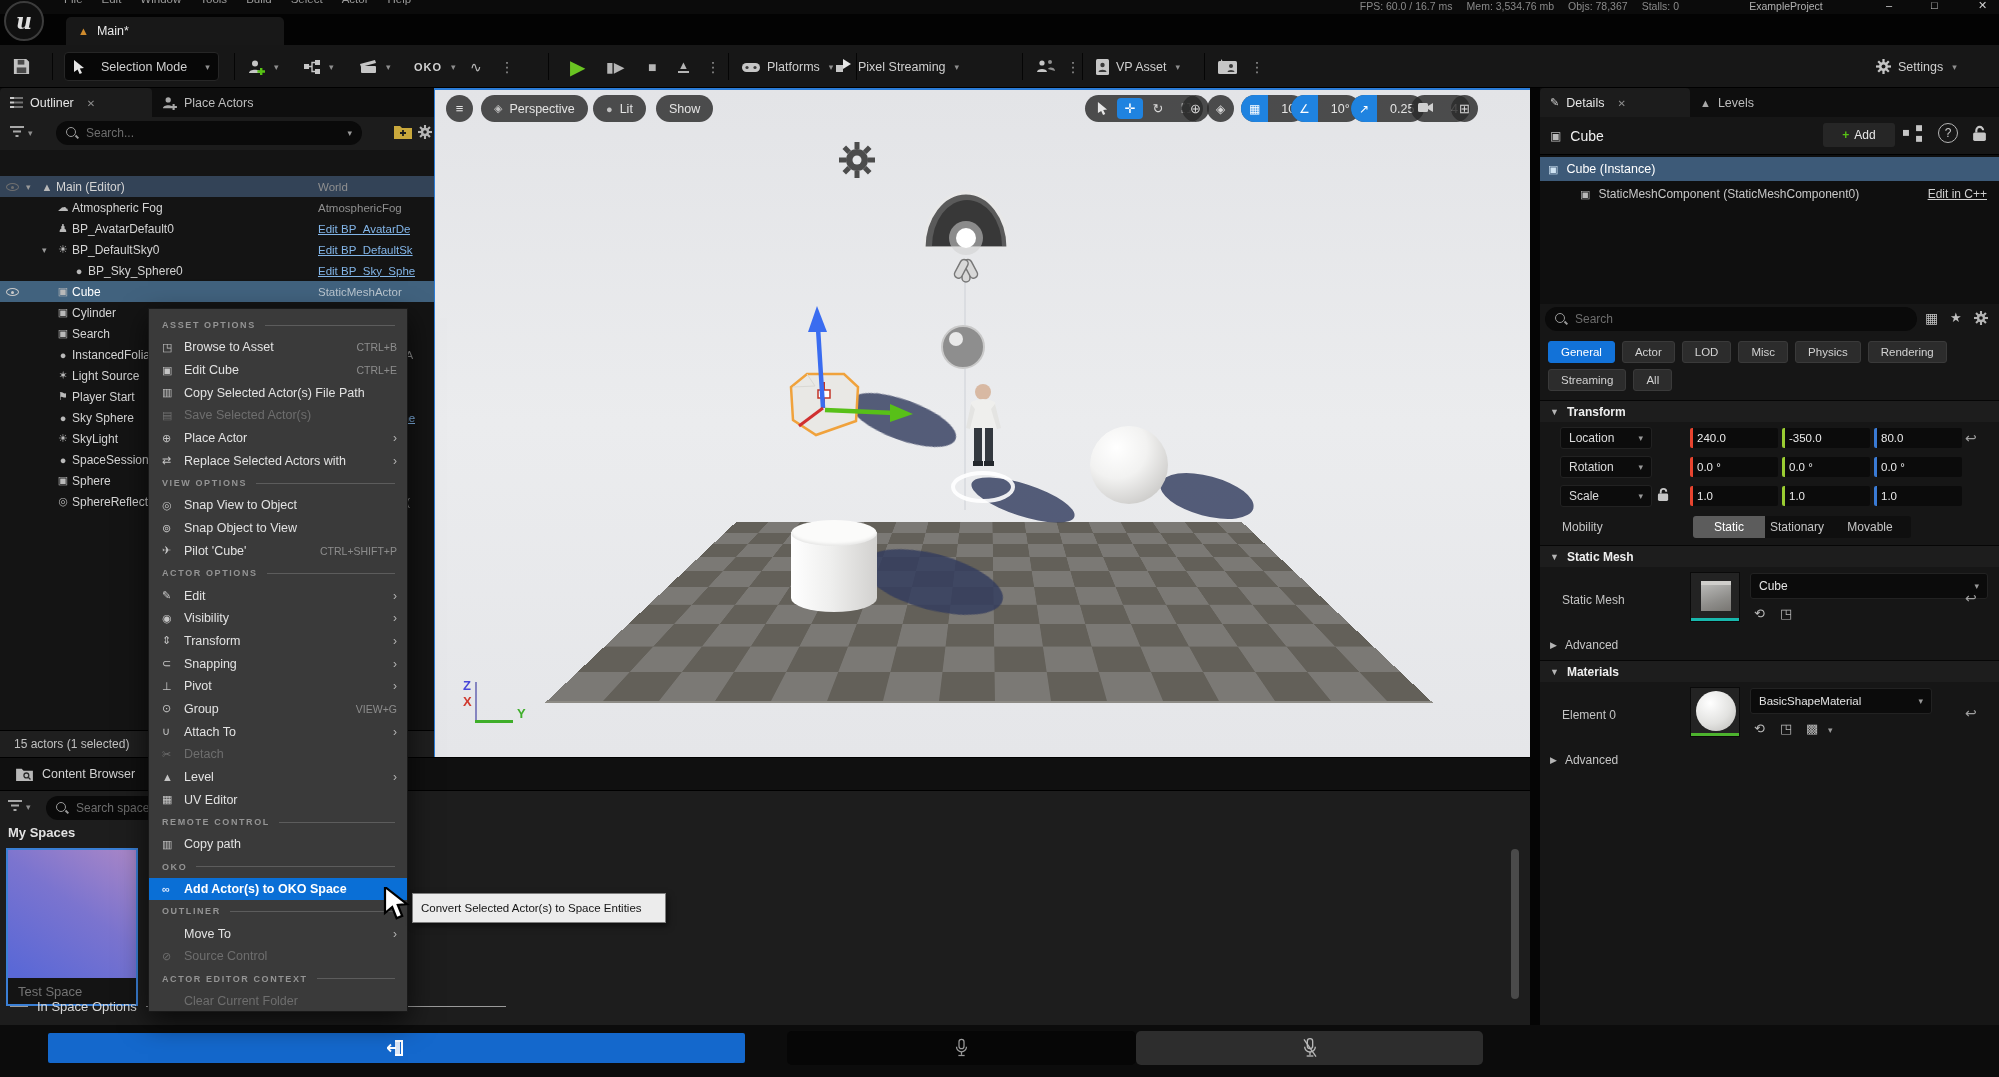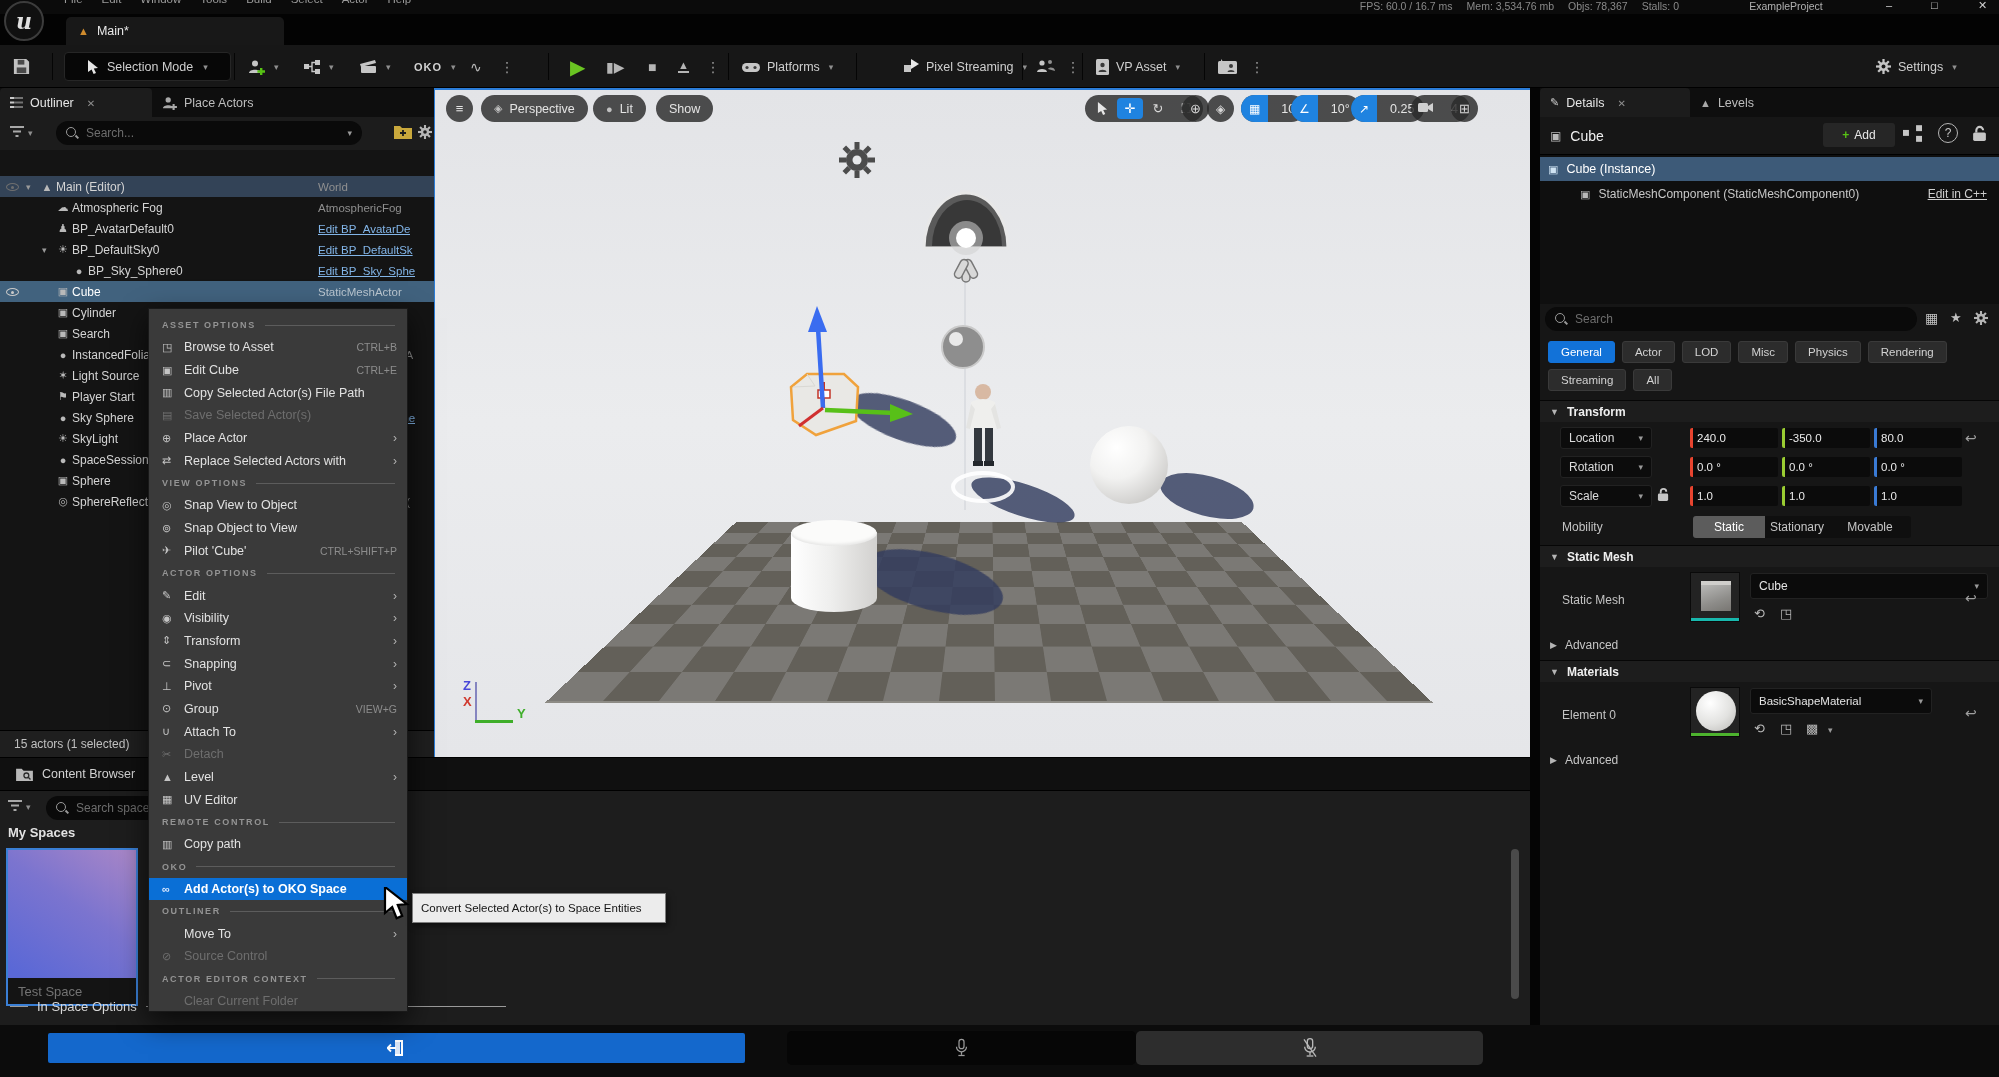--- a/index.html
+++ b/index.html
@@ -18,21 +18,21 @@
   .tabbar { left:0; top:14px; width:1999px; height:31px; background:#030303; }
   .leveltab { position:absolute; left:66px; top:3px; width:218px; height:28px; background:#181818; border-radius:5px 5px 0 0; display:flex; align-items:center; gap:8px; padding:0 12px; }
   .leveltab .licon { color:#cf8b2d; font-size:11px; }
   .leveltab .lname { color:#e8e8e8; font-size:12.5px; }
 
   .toolbar { left:0; top:45px; width:1999px; height:43px; background:#171717; border-bottom:1px solid #000; }
   .tb { position:absolute; top:7px; height:29px; display:flex; align-items:center; gap:7px; color:#cfcfcf; font-size:12.5px; white-space:nowrap; }
   .tb svg { display:block; }
   .chev::after { content:"▾"; color:#8f8f8f; font-size:9px; margin-left:2px; }
   .vsep { position:absolute; top:8px; width:1px; height:27px; background:#2b2b2b; border-left:1px solid #050505; }
-  .selmode { left:64px; background:#070707; border:1px solid #262626; border-radius:4px; padding:0 22px; gap:8px; }
+  .selmode { left:64px; background:#070707; border:1px solid #262626; border-radius:4px; padding:0 8px; gap:16px; }
   .dots3::after { content:"⋮"; color:#9a9a9a; font-size:14px; }
   .playbtn { color:#6ac422; font-size:20px; }
   .graybtn { color:#b5b5b5; font-size:14px; }
   .ejectbtn { color:#b5b5b5; font-size:11px; border-bottom:2px solid #b5b5b5; line-height:10px; height:13px; }
   .okologo { font-weight:bold; letter-spacing:1px; font-size:11px; color:#d2d2d2; }
 
   
   .outliner { left:0; top:88px; width:434px; height:669px; background:#141414; }
   .o-tabs { height:29px; background:#0e0e0e; display:flex; }
   .o-tab { display:flex; align-items:center; gap:7px; padding:0 10px; font-size:12.5px; color:#e6e6e6; }
@@ -227,21 +227,21 @@
     <div class="vsep" style="left:728px"></div>
     <div class="tb chev" style="left:742px">
       <svg width="18" height="12" viewBox="0 0 18 12">
           <rect x="0" y="2" width="18" height="9" rx="4.5" fill="#c6c6c6"></rect>
           <circle cx="5" cy="6.5" r="1.6" fill="#3a3a3a"></circle>
           <circle cx="13" cy="6.5" r="1.6" fill="#3a3a3a"></circle>
         </svg>
       <span>Platforms</span>
     </div>
     <div class="vsep" style="left:856px"></div>
-    <div class="tb chev" style="left:904px">
+    <div class="tb chev" style="left:836px">
       <svg width="15" height="15" viewBox="0 0 15 15">
           <rect x="0" y="6" width="7" height="7" fill="#c6c6c6"></rect>
           <path d="M7 0l8 5-8 5z" fill="#e8e8e8"></path>
         </svg>
       <span>Pixel Streaming</span>
     </div>
     <div class="vsep" style="left:1022px"></div>
     <div class="tb" style="left:1036px">
       <svg width="20" height="15" viewBox="0 0 20 15">
           <circle cx="6" cy="4" r="2.6" fill="#c6c6c6"></circle>

